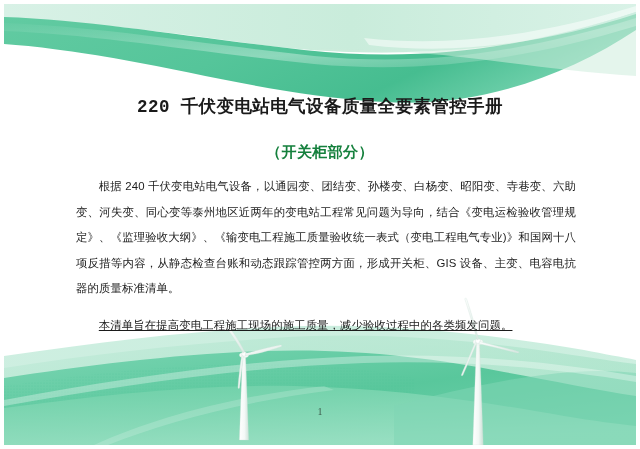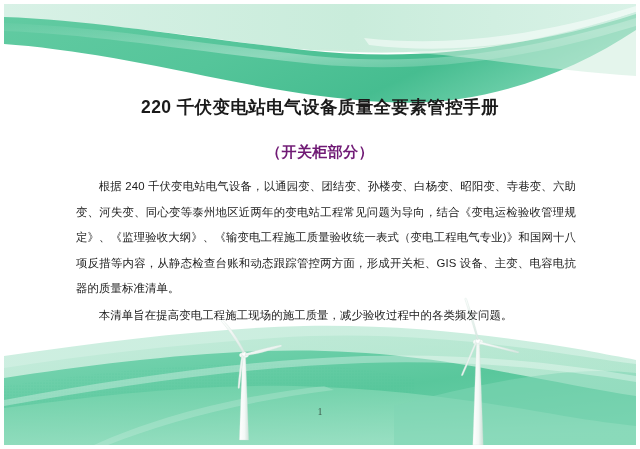--- a/index.html
+++ b/index.html
@@ -55,34 +55,34 @@
 
   #title-block {
     position: absolute;
     left: 0;
     top: 92px;
     width: 632px;
     text-align: center;
   }
 
   #doc-title {
-    font-family: Liberation Sans, sans-serif;
+    font-family: Liberation Mono, monospace;
     font-size: 17.5px;
     font-weight: bold;
     color: #1a1a1a;
     letter-spacing: 0.4px;
     line-height: 1.3;
     margin: 0;
   }
 
   #doc-subtitle {
     font-family: Liberation Serif, serif;
     font-size: 15px;
     font-weight: bold;
-    color: #701a75;
+    color: #15803d;
     letter-spacing: 0.4px;
     margin: 0;
     padding-top: 24px;
   }
 
   #body-block {
     position: absolute;
     left: 72px;
     top: 170px;
     width: 500px;
@@ -92,21 +92,21 @@
     font-family: "Liberation Sans", "DejaVu Sans", sans-serif;
     font-size: 11.4px;
     color: #1c1c1c;
     line-height: 25.5px;
     text-align: justify;
     text-justify: inter-character;
     margin: 0;
     text-indent: 2em;
     letter-spacing: 0.1px;
   }
-  .para + .para { margin-top: 1px; }
+  .para + .para { margin-top: 11px; text-decoration: underline; }
 
   #page-number {
     position: absolute;
     left: 0;
     top: 402px;
     width: 632px;
     text-align: center;
     font-family: "Liberation Serif", "DejaVu Serif", serif;
     font-size: 10px;
     color: #3d5c4d;

